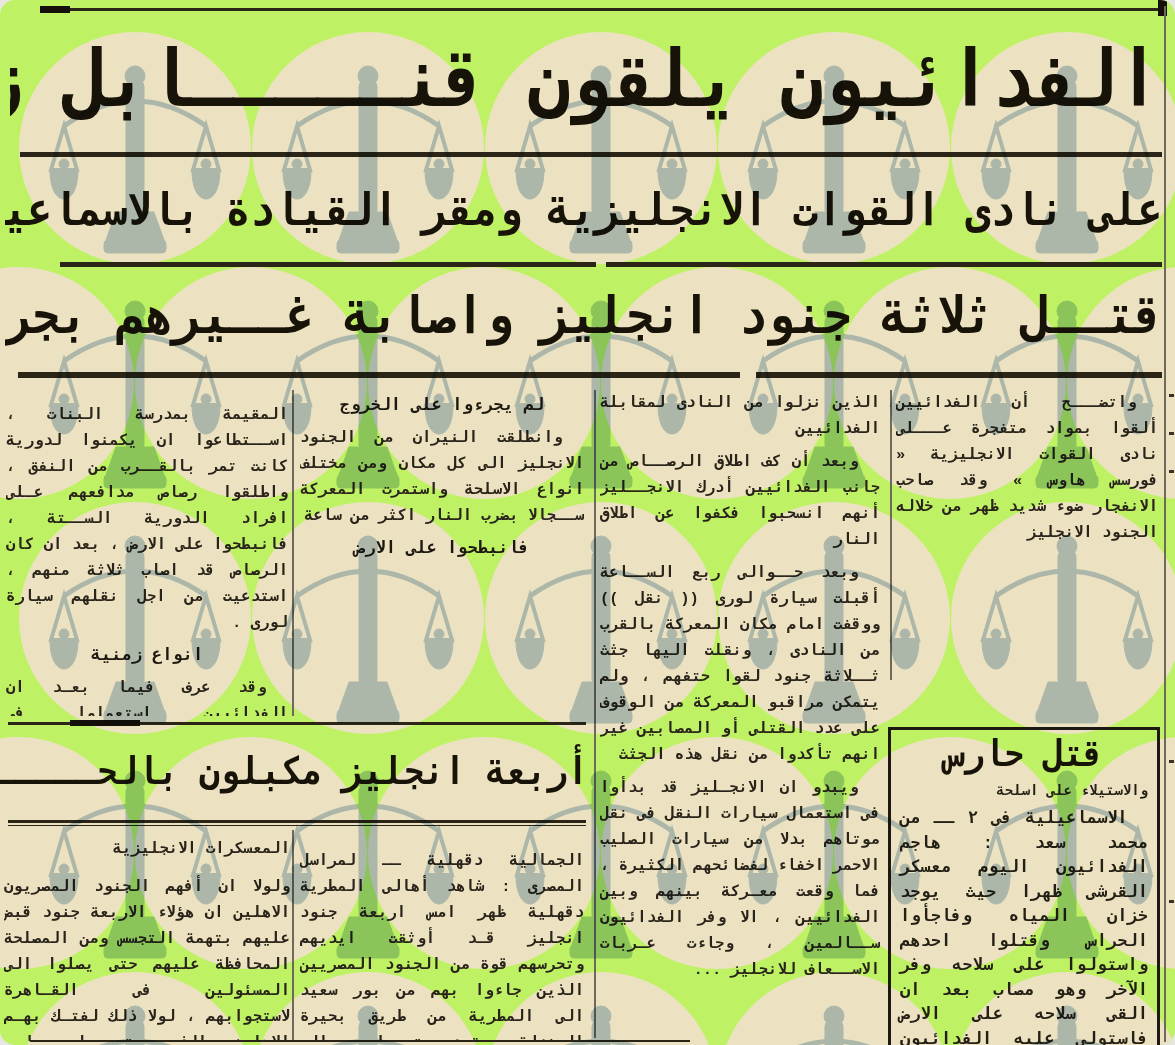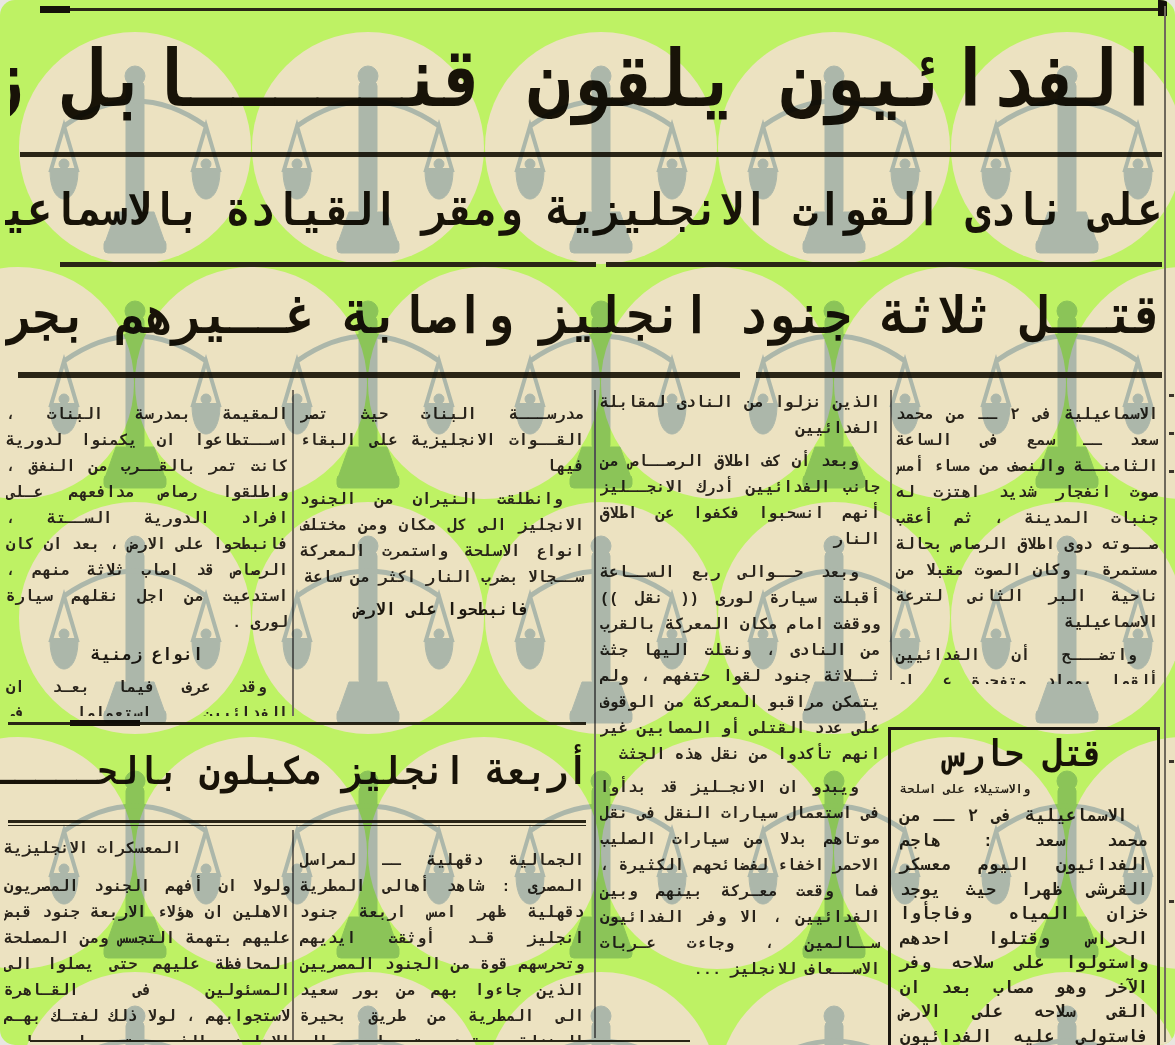--- a/index.html
+++ b/index.html
@@ -39,21 +39,21 @@
   }
   .guard-box{
     position:absolute; border:3.5px solid #1d1811; background:transparent;
     padding:2px 9px 4px 9px; box-sizing:border-box; overflow:hidden;
   }
   .guard-box .box-title{
     text-align:center; font-weight:bold; font-size:33px; line-height:50px;
     color:#181308; transform:scaleY(1.1);
   }
   .guard-box .box-subtitle{
-    text-align:left; font-weight:bold; font-size:12px; margin:0 0 8px 0;
+    text-align:right; font-weight:bold; font-size:14px; margin:0 0 8px 0;
   }
   .guard-box p{
     font-size:17px; font-weight:700; line-height:24.5px;
     text-align:justify; margin:0 0 6px 0; text-indent:1.2em;
   }
   .frag{position:absolute; background:#3a332a;}
 </style>
 </head>
 <body>
 
@@ -127,41 +127,40 @@
     <div class="abs headline h3" style="left:5px;top:270px;width:1158px;line-height:100px;">قتــل ثلاثة جنود انجليز واصابة غــيرهم بجراح</div>
     <div class="abs rule" style="left:18px;top:372px;width:722px;height:6px;"></div>
     <div class="abs rule" style="left:756px;top:372px;width:406px;height:6px;"></div>
 
     <div class="abs vsep" style="left:292px;top:390px;height:326px;"></div>
     <div class="abs vsep" style="left:594px;top:390px;height:648px;"></div>
     <div class="abs vsep" style="left:890px;top:390px;height:290px;"></div>
     <div class="abs vsep" style="left:292px;top:830px;height:212px;"></div>
 
     <div class="col" style="left:896px;top:390px;width:262px;height:294px;">
-      <p class="cont">الاسماعيلية فى ٢ ــ من محمد سعد ــ سمع فى الساعة الثامنــة والنصف من مساء أمس صوت انفجار شديد اهتزت له جنبات المدينة ، ثم أعقب صــوته دوى اطلاق الرصاص بحالة مستمرة ، وكان الصوت مقبلا من ناحية البر الثانى لترعة الاسماعيلية</p>
       <p>واتضـــح أن الفدائيين ألقوا بمواد متفجرة عـــلى نادى القوات الانجليزية « فورسس هاوس » وقد صاحب الانفجار ضوء شديد ظهر من خلاله الجنود الانجليز</p>
     </div>
 
     <div class="guard-box" style="left:888px;top:727px;width:272px;height:373px;">
       <div class="box-title">قتل حارس</div>
       <div class="box-subtitle">والاستيلاء على اسلحة</div>
       <p>الاسماعيلية فى ٢ ــ من محمد سعد : هاجم الفدائيون اليوم معسكر القرشى ظهرا حيث يوجد خزان المياه وفاجأوا الحراس وقتلوا احدهم واستولوا على سلاحه وفر الآخر وهو مصاب بعد ان القى سلاحه على الارض فاستولى عليه الفدائيون ايضا</p>
       <p>وفى الحال قامت الدوريات الانجليزية المسلحة تدور حول المعسكر وظلت هكذا الى مابعد الحادث بأكثر من ساعتين</p>
     </div>
 
     <div class="col" style="left:600px;top:378px;width:280px;height:650px;">
       <p class="cont">الذين نزلوا من النادى لمقابلة الفدائيين</p>
       <p>وبعد أن كف اطلاق الرصــاص من جانب الفدائيين أدرك الانجــليز أنهم انسحبوا فكفوا عن اطلاق النار</p>
       <p>وبعد حــوالى ربع الســاعة أقبلت سيارة لورى (( نقل )) ووقفت امام مكان المعركة بالقرب من النادى ، ونقلت اليها جثث ثــلاثة جنود لقوا حتفهم ، ولم يتمكن مراقبو المعركة من الوقوف على عدد القتلى أو المصابين غير انهم تأكدوا من نقل هذه الجثث</p>
       <p>ويبدو ان الانجـليز قد بدأوا فى استعمال سيارات النقل فى نقل موتاهم بدلا من سيارات الصليب الاحمر اخفاء لفضائحهم الكثيرة ، فما وقعت معـركة بينهم وبين الفدائيين ، الا وفر الفدائيون ســالمين ، وجاءت عـربات الاســعاف للانجليز ...</p>
 
     </div>
 
     <div class="col" style="left:300px;top:390px;width:284px;height:326px;">
-      <p class="cont">مدرســـة البنات حيث تصر القــوات الانجليزية على البقاء فيها</p>
+      <div class="subhead">لم يجرءوا على الخروج</div>
       <p>وانطلقت النيران من الجنود الانجليز الى كل مكان ومن مختلف انواع الاسلحة واستمرت المعركة ســجالا بضرب النار اكثر من ساعة</p>
       <div class="subhead">فانبطحوا على الارض</div>
 
     </div>
 
     <div class="col" style="left:6px;top:390px;width:282px;height:326px;">
       <p class="cont">المقيمة بمدرسة البنات ، اســتطاعوا ان يكمنوا لدورية كانت تمر بالقــرب من النفق ، واطلقوا رصاص مدافعهم عـلى افراد الدورية الســتة ، فانبطحوا على الارض ، بعد ان كان الرصاص قد اصاب ثلاثة منهم ، استدعيت من اجل نقلهم سيارة لورى .</p>
       <div class="subhead">انواع زمنية</div>
       <p>وقد عرف فيما بعـد ان الفدائيين استعملوا فى الانفجارين قنبلتين زمنيتين ، كانت كل منهما متصلة من طريق الفتيل ببطارية الســيارة التى كان يســتعملها الفدائيون فى اعمالهم ، وفى نجاتهم بعـد الهجوم على الانجليز بسلام</p>
     </div>
@@ -170,21 +169,21 @@
     <div class="abs rule" style="left:70px;top:720px;width:70px;height:6px;background:#141009;"></div>
     <div class="abs headline h4" style="left:0;top:728px;width:588px;line-height:92px;">أربعة انجليز مكبلون بالحـــــديد</div>
     <div class="abs rule" style="left:8px;top:820px;width:578px;height:3px;"></div>
     <div class="abs rule" style="left:8px;top:825px;width:578px;height:1px;"></div>
 
     <div class="col" style="left:300px;top:836px;width:284px;height:205px;">
       <p class="cont">الجمالية دقهلية ــ لمراسل المصرى : شاهد أهالى المطرية دقهلية ظهر امس اربعة جنود انجليز قـد أوثقت ايديهم وتحرسهم قوة من الجنود المصريين الذين جاءوا بهم من بور سعيد الى المطرية من طريق بحيرة المنزلة بقصد ترحيلهم الى القاهرة من طريق المنصورة بعيـدا من طريق بور سعيد الذى تكثر على جانبيه</p>
     </div>
 
     <div class="col" style="left:4px;top:836px;width:286px;height:205px;">
-      <p style="text-align:left;text-indent:0;margin-bottom:4px;">المعسكرات الانجليزية</p>
+      <p style="text-align:right;text-indent:0;margin-bottom:4px;">المعسكرات الانجليزية</p>
       <p class="cont">ولولا ان أفهم الجنود المصريون الاهلين ان هؤلاء الاربعة جنود قبض عليهم بتهمة التجسس ومن المصلحة المحافظة عليهم حتى يصلوا الى المسئولين فى القـاهرة لاستجوابهم ، لولا ذلك لفتـك بهـم الاهلون الذين تجمعوا حولهم للقضـــاء عليهم .</p>
     </div>
 
     <div class="abs rule" style="left:30px;top:1040px;width:660px;height:2px;"></div>
   </div>
 
   <svg class="layer wm-icons" id="wm-icons" width="1175" height="1045">
       <use href="#scales-sym" x="50" y="60" fill="#a9c3da" stroke="#a9c3da"></use>
       <use href="#scales-sym" x="283" y="60" fill="#a9c3da" stroke="#a9c3da"></use>
       <use href="#scales-sym" x="516" y="60" fill="#a9c3da" stroke="#a9c3da"></use>

